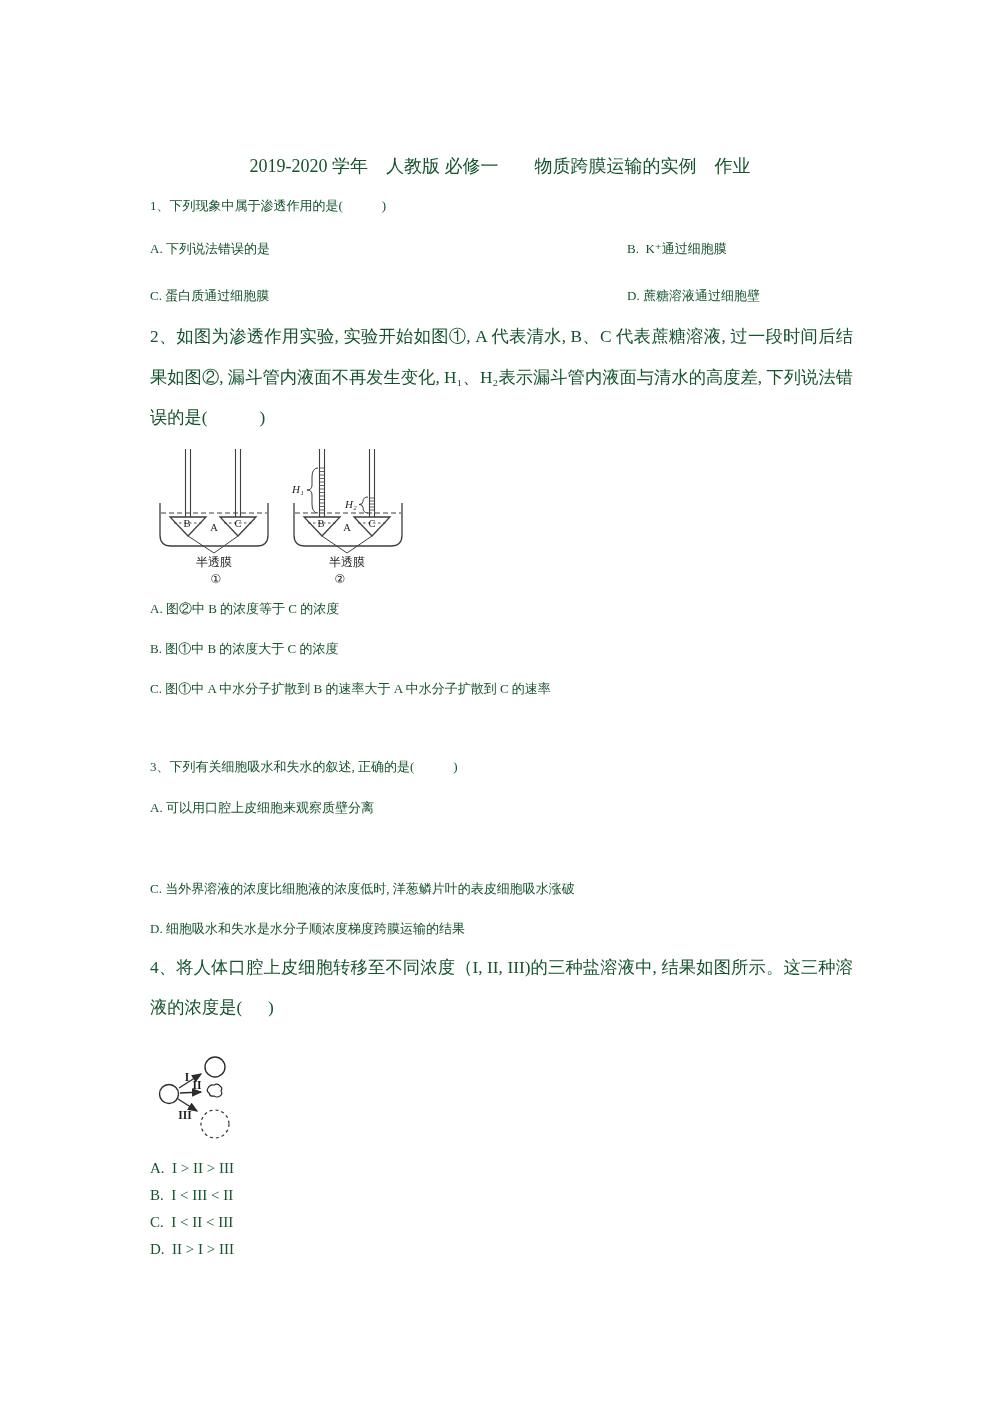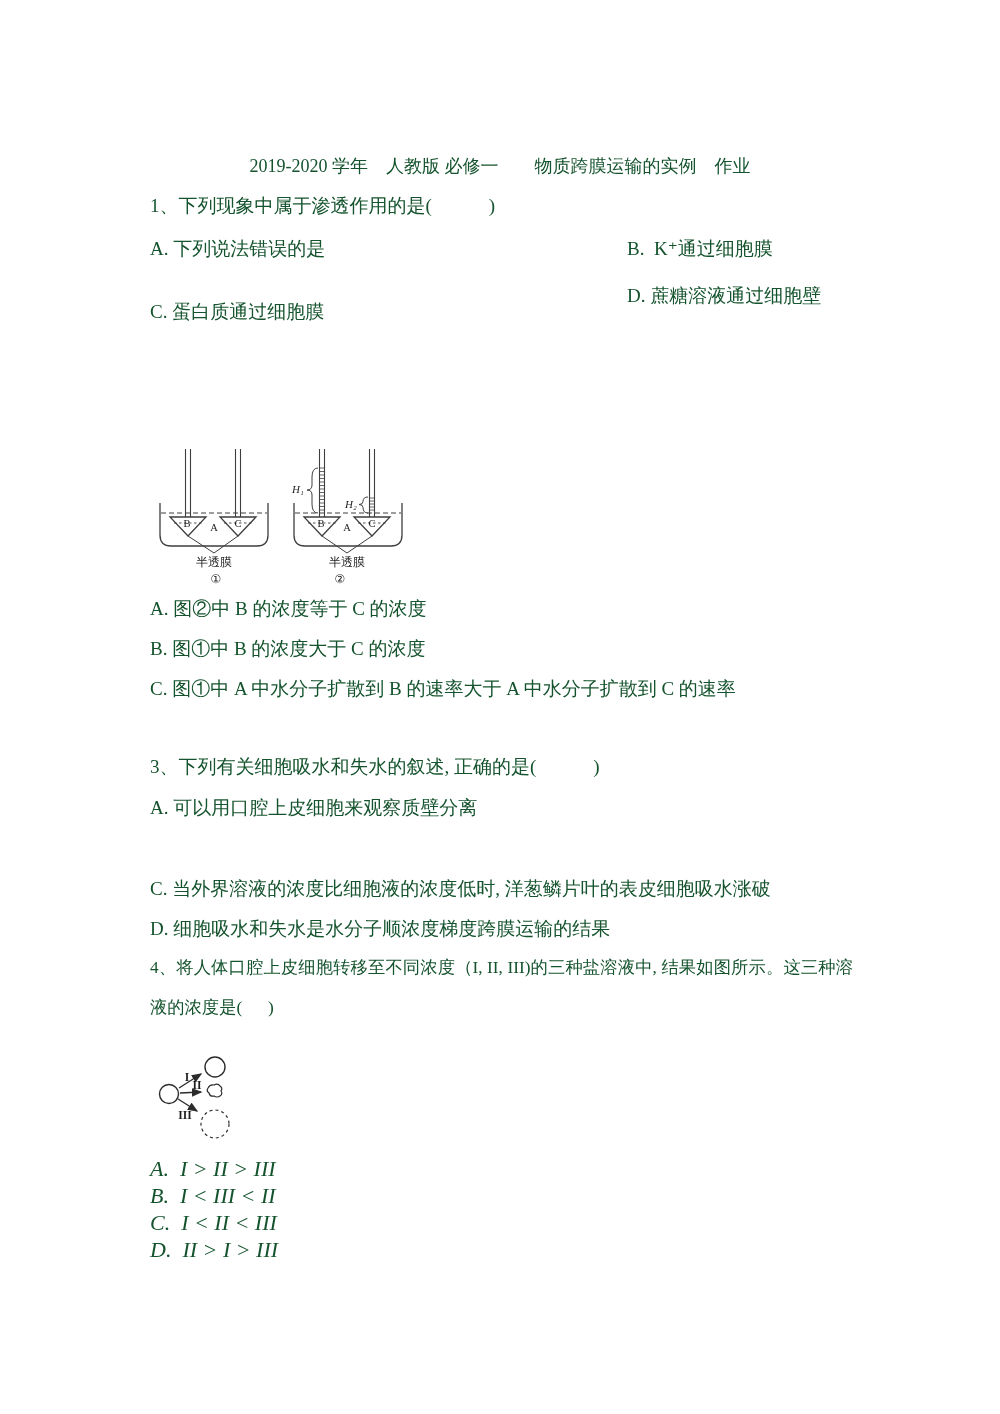--- a/index.html
+++ b/index.html
@@ -9,55 +9,56 @@
     height: 1414px;
     background: #ffffff;
     font-family: "Liberation Serif", "DejaVu Serif", serif;
     color: #14532d;
     overflow: hidden;
     margin-top: 36px;
   }
   .line {
     position: absolute;
     left: 150px;
-    font-size: 19px;
+    font-size: 13px;
     line-height: 23px;
     white-space: nowrap;
   }
   .title {
     left: 0;
     width: 1000px;
     text-align: center;
     font-size: 18px;
   }
   .para {
     position: absolute;
     left: 150px;
     width: 703px;
     font-size: 17.3px;
     line-height: 40.6px;
     text-align: justify;
   }
-  .q4opt { font-size: 22px; font-style: italic; }
+  .q4opt { font-size: 15px; }
   svg { position: absolute; }
   svg text { font-family: "Liberation Serif", "DejaVu Serif", serif; }
 </style>
 </head>
 <body>
 
 <div class="page">
 
   <div class="line title" style="top:119px">2019-2020 学年　人教版 必修一　　物质跨膜运输的实例　作业</div>
 
   <div class="line" style="top:158px">1、下列现象中属于渗透作用的是(　　　)</div>
   <div class="line" style="top:201px">A. 下列说法错误的是</div>
   <div class="line" style="top:201px;left:627px">B. K⁺通过细胞膜</div>
-  <div class="line" style="top:264px">C. 蛋白质通过细胞膜</div>
+  <div class="line" style="top:248px">C. 蛋白质通过细胞膜</div>
   <div class="line" style="top:248px;left:627px">D. 蔗糖溶液通过细胞壁</div>
 
+  <div class="para" style="top:281px">2、如图为渗透作用实验, 实验开始如图①, A 代表清水, B、C 代表蔗糖溶液, 过一段时间后结果如图②, 漏斗管内液面不再发生变化, H₁、H₂表示漏斗管内液面与清水的高度差, 下列说法错误的是(　　　)</div>
 
   <svg style="left:150px;top:410px" width="262" height="142" viewBox="0 0 262 142">
     <g fill="none" stroke="#3e3e3e" stroke-width="1.3">
       <path d="M10,57 L10,89 Q10,100 21,100 L107,100 Q118,100 118,89 L118,57"></path>
       <path d="M11,67 L117,67" stroke-width="1" stroke-dasharray="5,3"></path>
       <path d="M35.5,3 L35.5,71 M40.5,3 L40.5,71 M85.5,3 L85.5,71 M90.5,3 L90.5,71" stroke-width="1.1"></path>
       <path d="M20,71 L56,71 L38,90 Z"></path>
       <path d="M70,71 L106,71 L88,90 Z"></path>
       <path d="M24,77 L52,77 M74,77 L102,77" stroke-width="0.9" stroke-dasharray="2.5,2.5"></path>
       <path d="M38,90 L64,107 M88,90 L64,107" stroke-width="1"></path>

